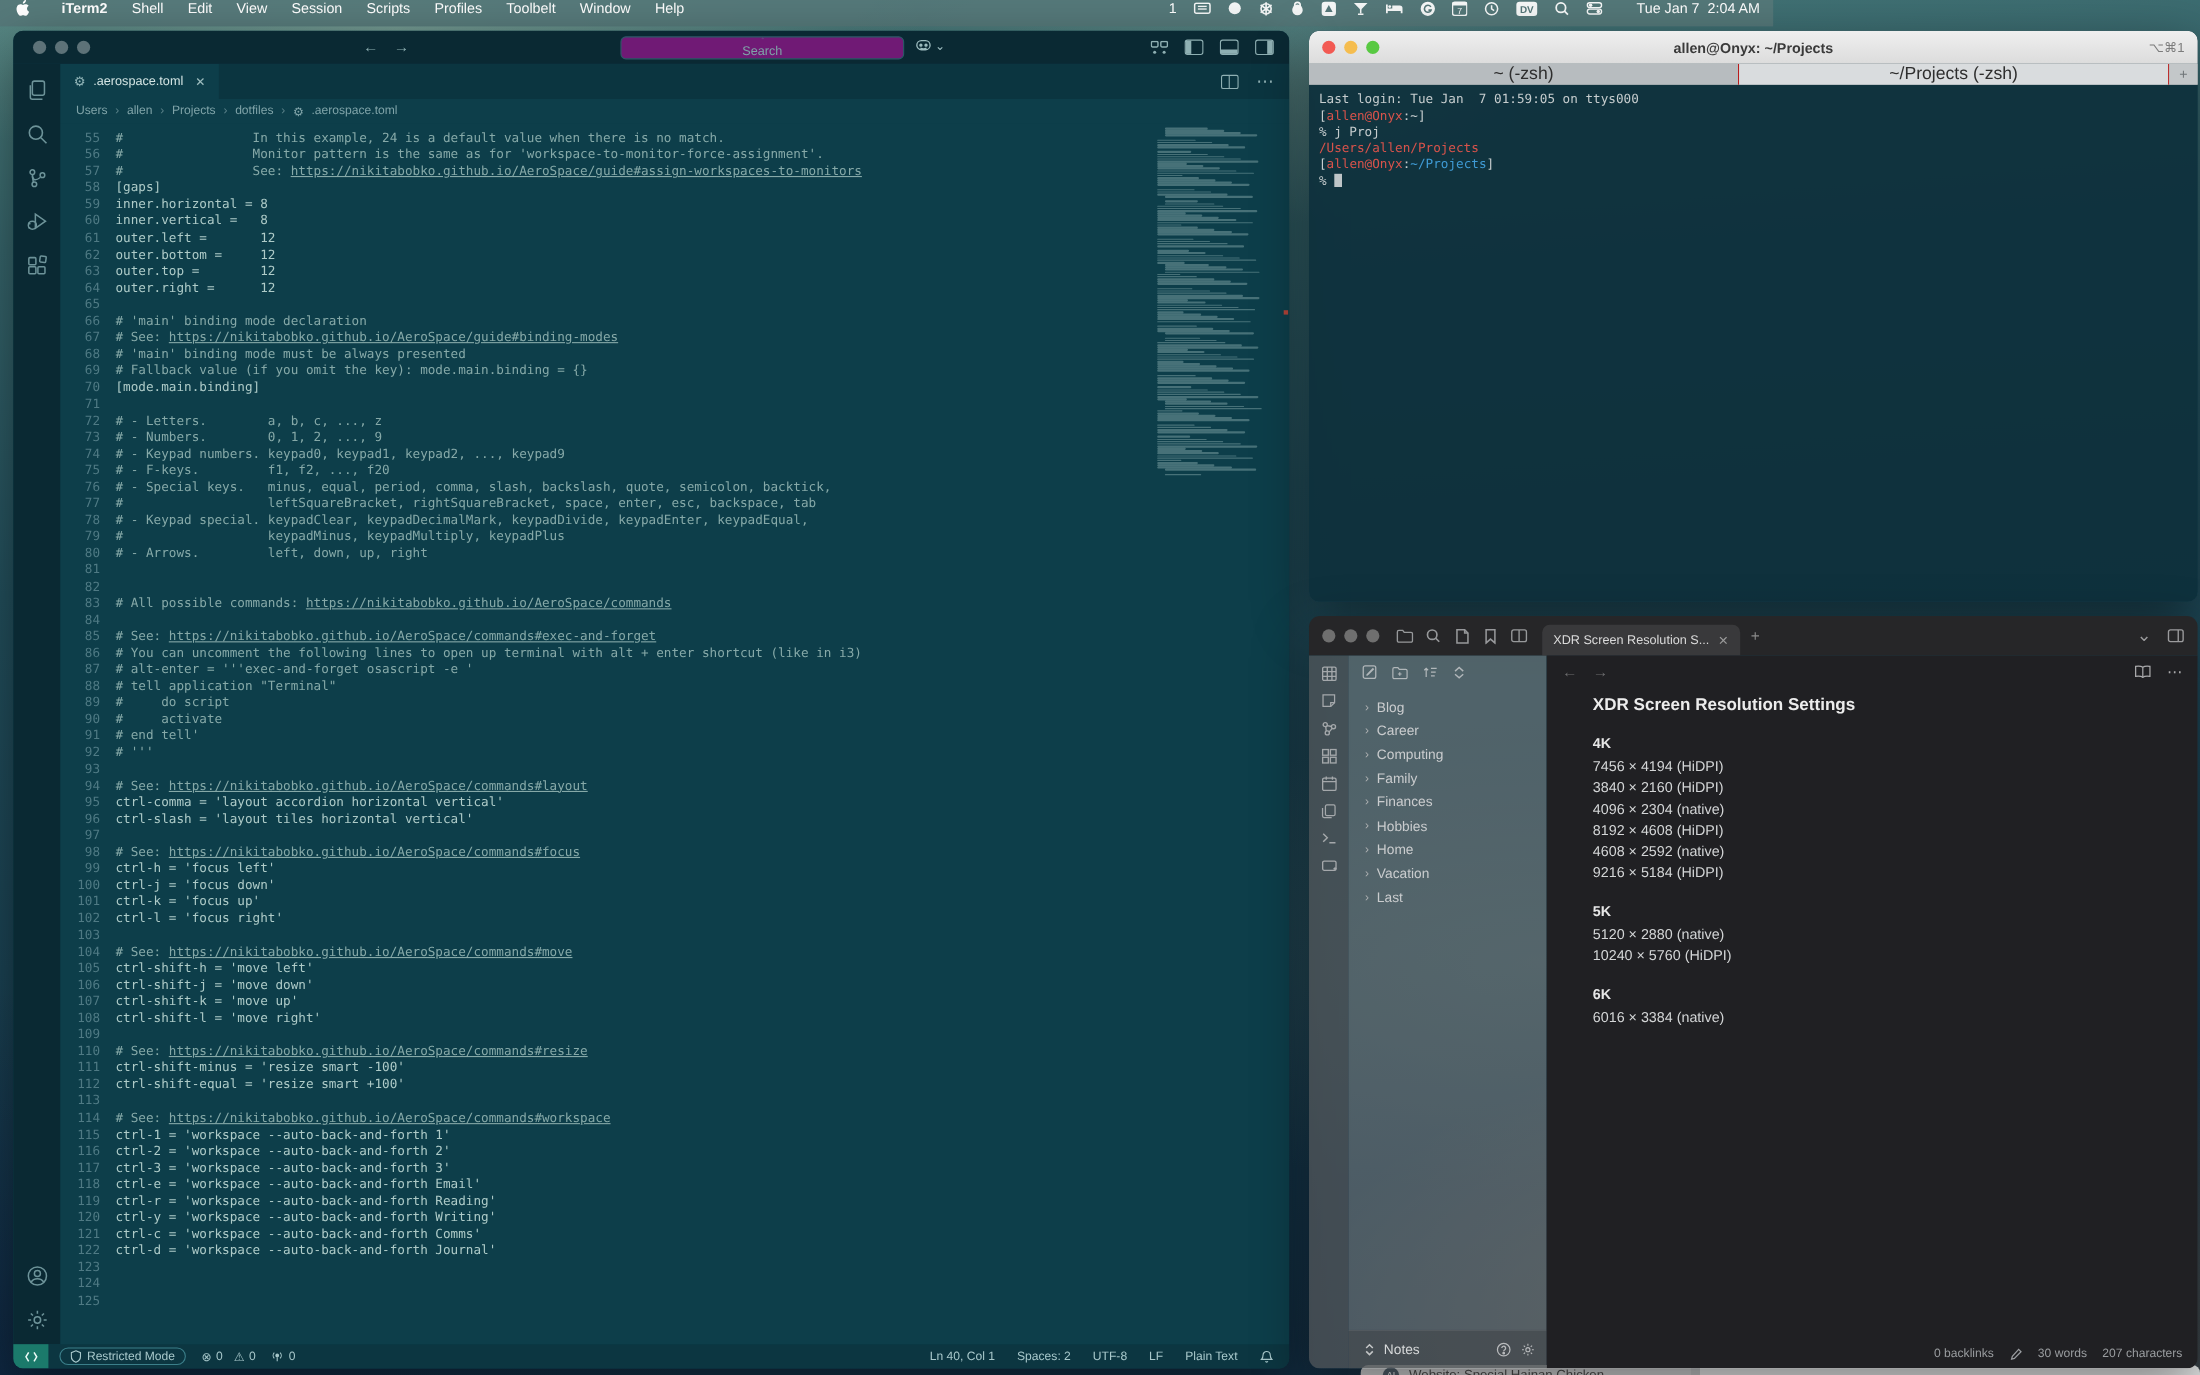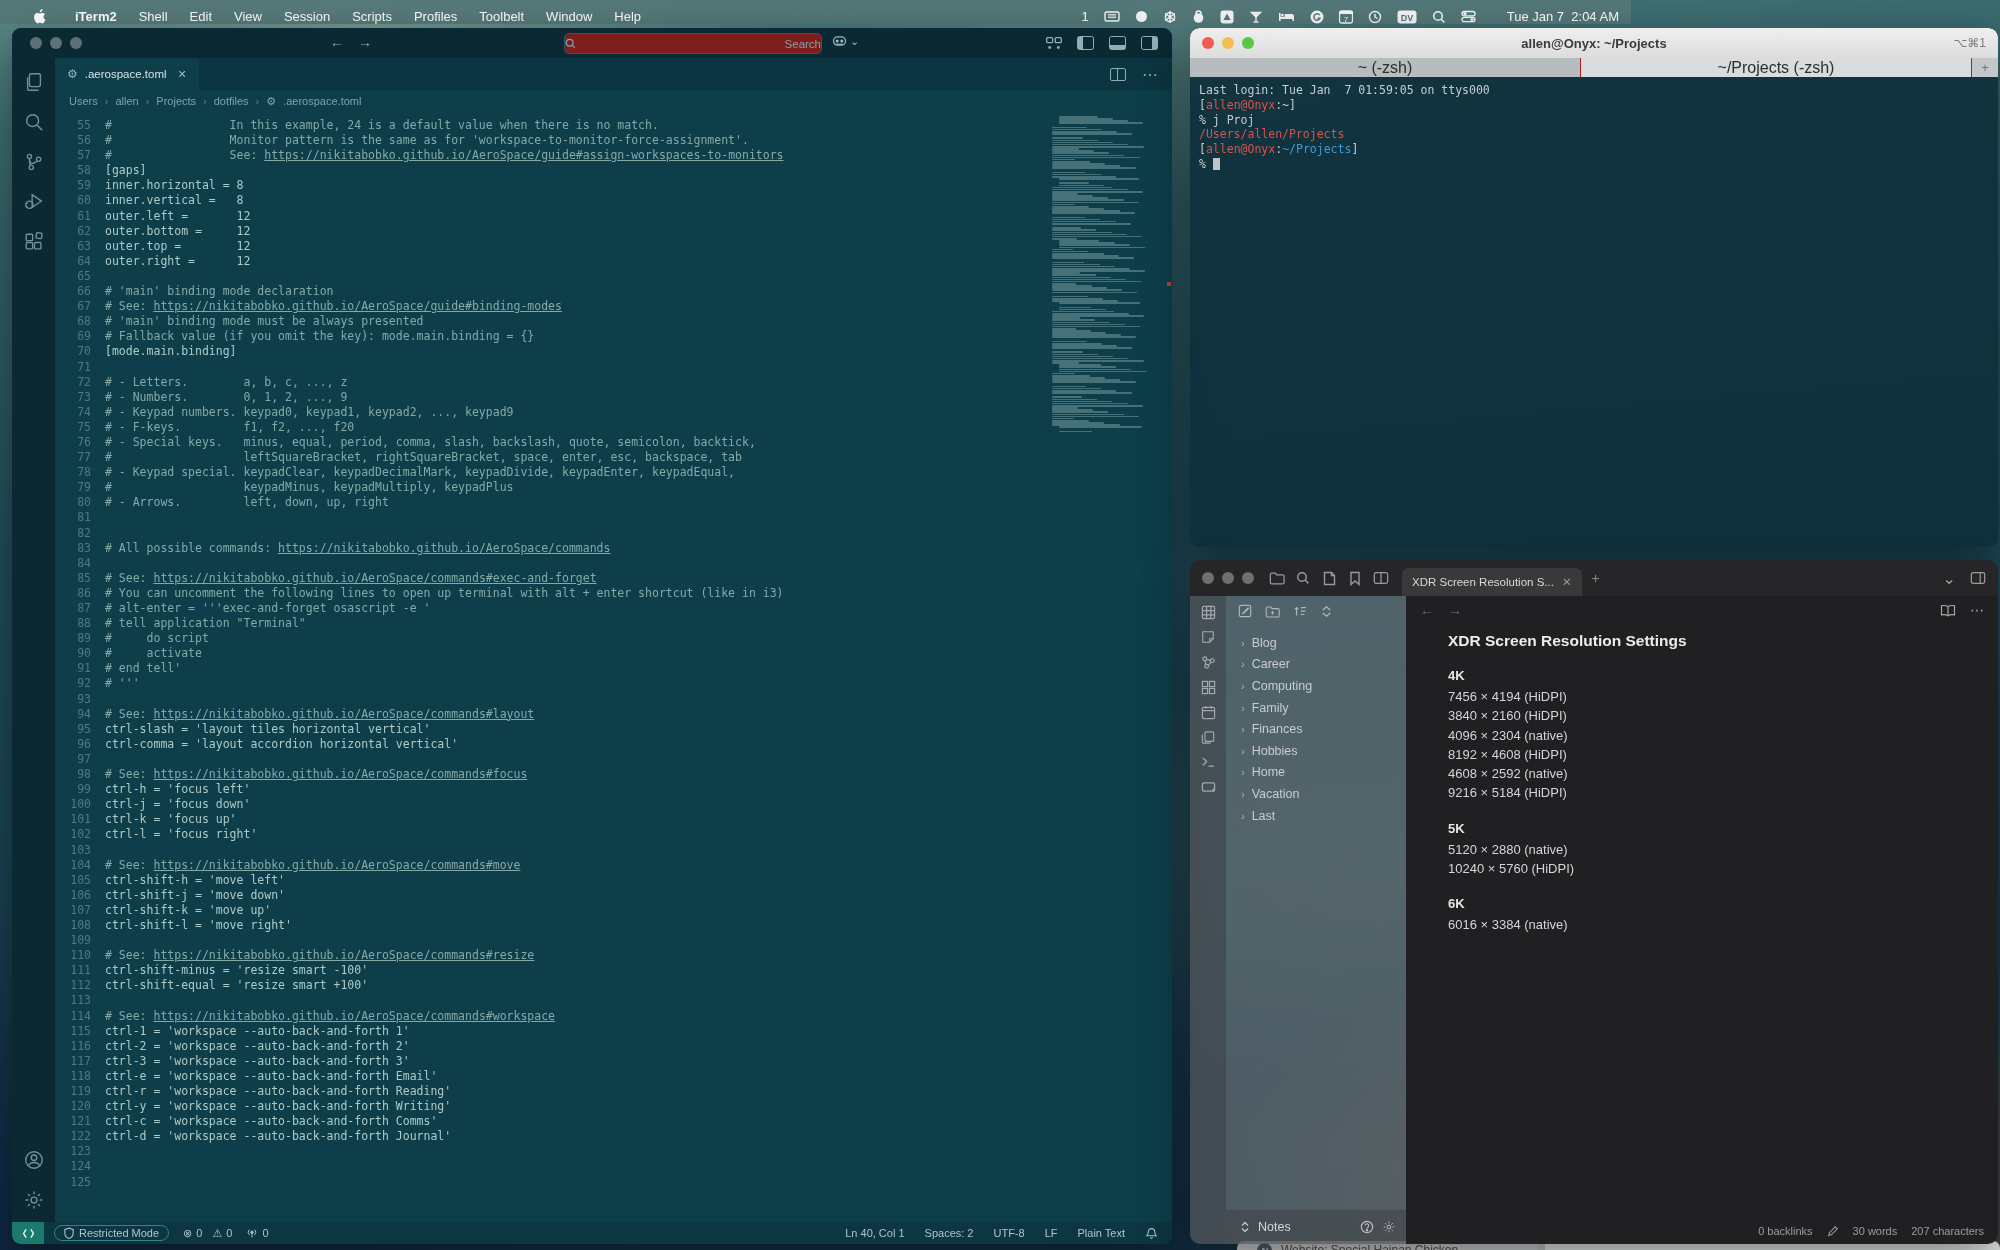--- a/index.html
+++ b/index.html
@@ -6,38 +6,38 @@
     font-family:"Liberation Sans",sans-serif;-webkit-font-smoothing:antialiased;}
   .desktop{position:absolute;inset:0;width:2000px;height:1250px;
     background:
       radial-gradient(900px 420px at 88% 96%, rgba(196,142,88,.38), transparent 65%),
       radial-gradient(700px 300px at 70% 70%, rgba(120,150,130,.18), transparent 70%),
       radial-gradient(800px 260px at 18% 2%, rgba(214,224,196,.30), transparent 60%),
       radial-gradient(600px 220px at 55% 6%, rgba(190,210,190,.22), transparent 60%),
       radial-gradient(900px 500px at 0% 100%, rgba(10,30,60,.55), transparent 70%),
       linear-gradient(175deg,#4d807e 0%,#37666c 16%,#23505d 38%,#1b4354 62%,#16374c 82%,#122c42 100%);}
   
-  .menubar{position:absolute;left:0;top:0;width:1612px;height:24px;display:flex;align-items:flex-end;
-    background:rgba(86,120,121,.92);color:#fff;font-size:13px;padding-left:19px;}
+  .menubar{position:absolute;left:0;top:0;width:1612px;height:24px;display:flex;align-items:flex-start;
+    background:rgba(86,120,121,.92);color:#fff;font-size:13px;}
   .menubar .apple{margin:0 18px 0 14px;display:flex;align-items:center;}
   .menubar .mi{padding:0 11px;}
   .menubar .mi.app{font-weight:bold;}
   .mb-right{margin-left:auto;display:flex;align-items:center;gap:15px;padding-right:12px;}
   .mb-right .sico{display:flex;align-items:center;opacity:.95;}
   .mb-clock{font-size:13px;margin-left:16px;white-space:pre;}
   
   .win{position:absolute;border-radius:9px;box-shadow:0 18px 50px rgba(0,0,0,.45);}
   
   .vscode{left:12px;top:28px;width:1160px;height:1216px;background:#0D3E4A;overflow:hidden;display:flex;flex-direction:column;}
   .vs-title{height:30px;background:#0A2933;position:relative;flex:0 0 30px;}
   .vs-lights{position:absolute;left:18px;top:9px;display:flex;gap:8px;}
   .vs-lights i{width:12px;height:12px;border-radius:50%;background:#5d7278;}
   .vs-nav{position:absolute;left:318px;top:6px;color:#8fb0b3;font-size:14px;display:flex;gap:14px;}
   .vs-search{position:absolute;left:552px;top:5px;width:256px;height:19px;border:1px solid #2a5a66;border-radius:5px;
-    background:#7f1d1d;color:#7fa3a8;font-size:11.5px;display:flex;align-items:center;justify-content:space-between;gap:5px;}
+    background:#701a75;color:#7fa3a8;font-size:11.5px;display:flex;align-items:center;justify-content:flex-start;gap:5px;flex-direction:column;}
   .vs-copilot{position:absolute;left:820px;top:7px;color:#9dbcbf;font-size:11px;display:flex;align-items:center;gap:3px;}
   .vs-ttl-icons{position:absolute;right:14px;top:8px;display:flex;gap:15px;align-items:center;}
   .lay{width:15px;height:12px;border:1.4px solid #8fb0b3;border-radius:2.5px;position:relative;}
   .lay.l::before{content:"";position:absolute;left:0;top:0;bottom:0;width:5px;background:#8fb0b3;}
   .lay.b::before{content:"";position:absolute;left:0;right:0;bottom:0;height:4px;background:#8fb0b3;}
   .lay.r::before{content:"";position:absolute;right:0;top:0;bottom:0;width:5px;background:#8fb0b3;}
   .vs-body{flex:1;display:flex;min-height:0;}
   .activity{width:43px;background:#0A2933;display:flex;flex-direction:column;align-items:center;padding-top:12px;gap:16px;flex:0 0 43px;}
   .activity .ai{width:24px;height:24px;display:flex;align-items:center;justify-content:center;opacity:.85;}
   .activity .spacer{flex:1;}
@@ -457,22 +457,22 @@
               <div class="line comment"># See: <span class="link">https://nikitabobko.github.io/AeroSpace/commands#exec-and-forget</span></div>
               <div class="line comment"># You can uncomment the following lines to open up terminal with alt + enter shortcut (like in i3)</div>
               <div class="line comment"># alt-enter = '''exec-and-forget osascript -e '</div>
               <div class="line comment"># tell application "Terminal"</div>
               <div class="line comment">#     do script</div>
               <div class="line comment">#     activate</div>
               <div class="line comment"># end tell'</div>
               <div class="line comment"># '''</div>
               <div class="line"></div>
               <div class="line comment"># See: <span class="link">https://nikitabobko.github.io/AeroSpace/commands#layout</span></div>
+              <div class="line">ctrl-comma = 'layout accordion horizontal vertical'</div>
               <div class="line">ctrl-slash = 'layout tiles horizontal vertical'</div>
-              <div class="line">ctrl-comma = 'layout accordion horizontal vertical'</div>
               <div class="line"></div>
               <div class="line comment"># See: <span class="link">https://nikitabobko.github.io/AeroSpace/commands#focus</span></div>
               <div class="line">ctrl-h = 'focus left'</div>
               <div class="line">ctrl-j = 'focus down'</div>
               <div class="line">ctrl-k = 'focus up'</div>
               <div class="line">ctrl-l = 'focus right'</div>
               <div class="line"></div>
               <div class="line comment"># See: <span class="link">https://nikitabobko.github.io/AeroSpace/commands#move</span></div>
               <div class="line">ctrl-shift-h = 'move left'</div>
               <div class="line">ctrl-shift-j = 'move down'</div>

